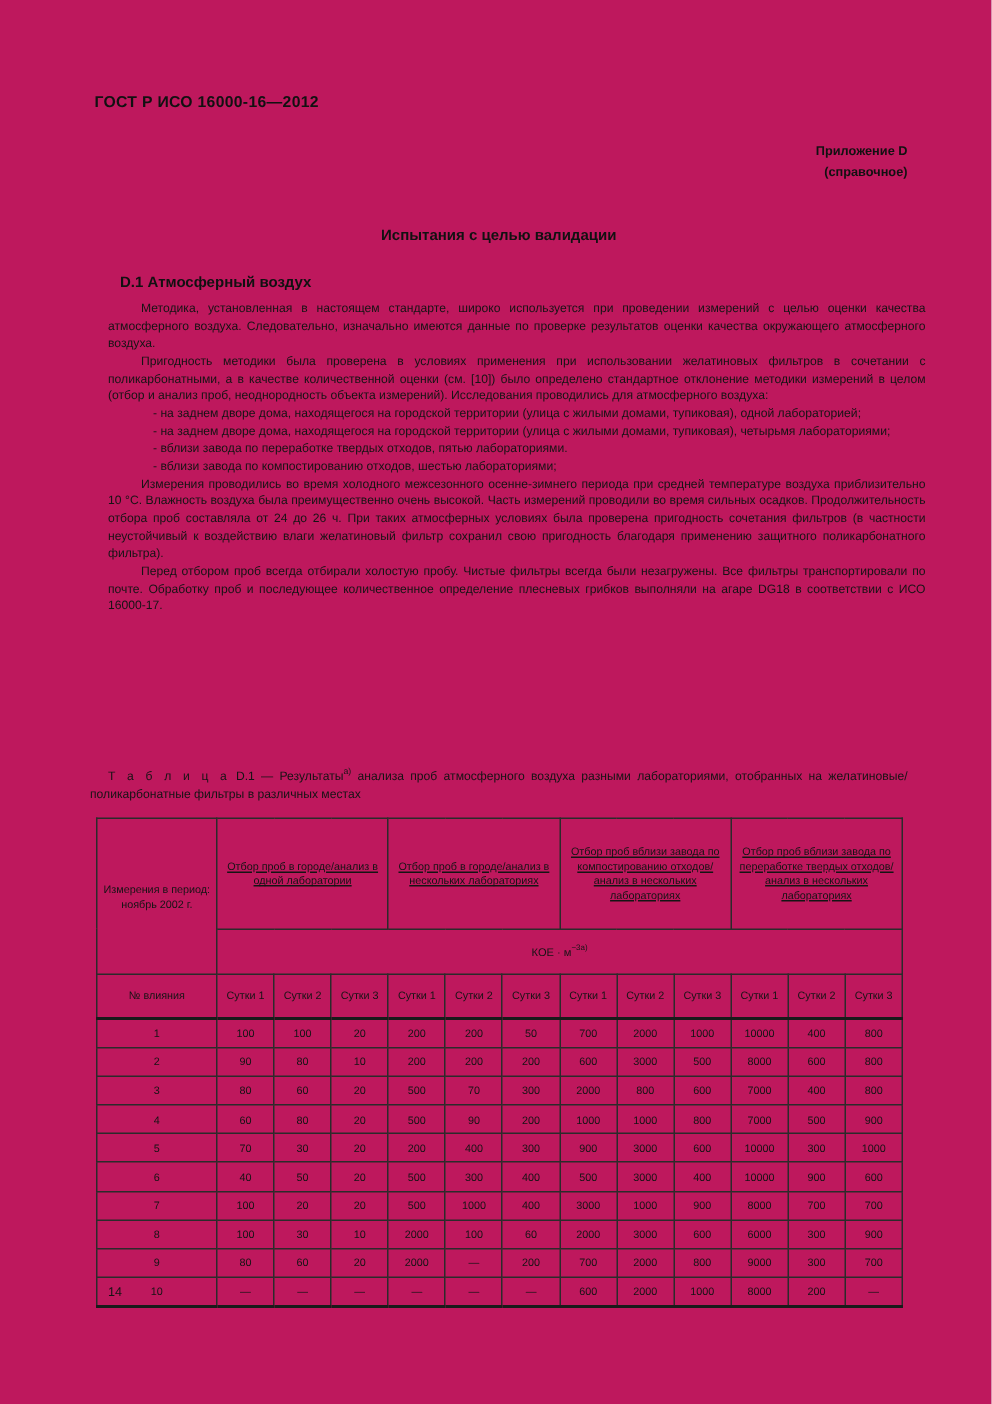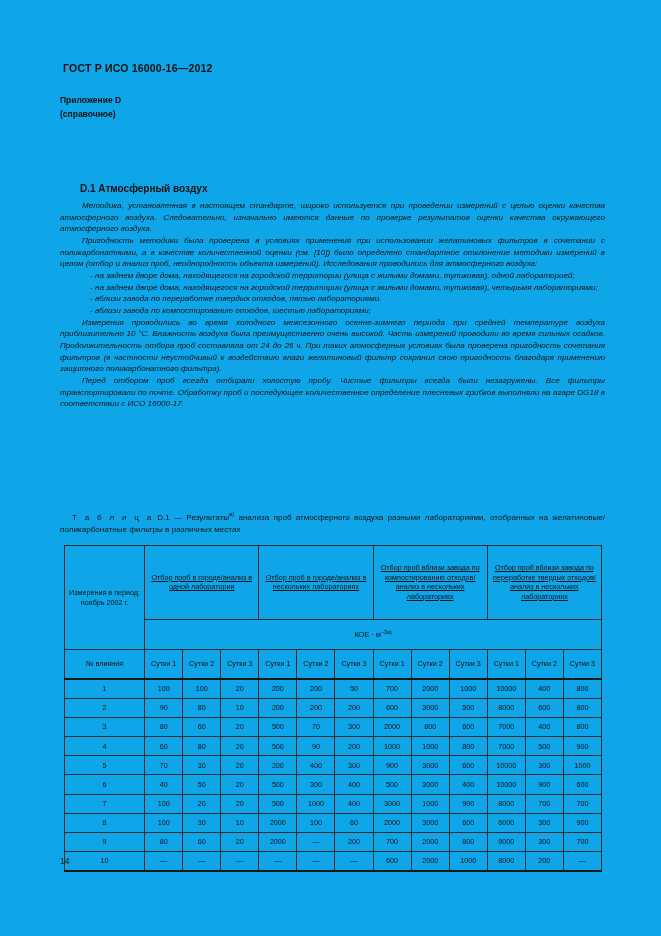--- a/index.html
+++ b/index.html
@@ -7,21 +7,21 @@
     padding: 0;
     background: #f2f2f2;
   }
   body {
     font-family: "Liberation Sans", sans-serif;
   }
   .page {
     position: relative;
     width: 661px;
     height: 936px;
-    background: #0ea5e9;
+    background: #be185d;
     box-sizing: border-box;
     overflow: hidden;
   }
   .page-inner {
     position: absolute;
     left: 60px;
     top: 0;
     width: 545px;
     height: 936px;
   }
@@ -32,21 +32,21 @@
     font-size: 10.5px;
     font-weight: bold;
     letter-spacing: 0.2px;
     color: #111;
   }
   .annex {
     position: absolute;
     left: 0;
     top: 93px;
     width: 545px;
-    text-align: left;
+    text-align: right;
     font-size: 8.5px;
     font-weight: bold;
     color: #111;
     line-height: 14px;
   }
   .annex .sub {
     display: block;
   }
   .doc-title {
     position: absolute;
@@ -61,28 +61,27 @@
   .sec-title {
     position: absolute;
     left: 20px;
     top: 183px;
     font-size: 10px;
     font-weight: bold;
     color: #111;
   }
   .body-text {
     position: absolute;
-    left: 0;
+    left: 12px;
     top: 200px;
     width: 545px;
     font-size: 8.1px;
     line-height: 11.65px;
     color: #141414;
     text-align: justify;
-    font-style: italic;
   }
   .body-text p {
     margin: 0;
     text-indent: 22px;
     text-align: justify;
     text-justify: inter-word;
   }
   .body-text p.dash {
     text-indent: 30px;
   }
@@ -145,39 +144,40 @@
     height: 18.1px;
   }
   tr.first-data td {
     border-top: 2px solid #1a1a1a;
   }
   tr.last-data td {
     border-bottom: 2px solid #1a1a1a;
   }
   .page-num {
     position: absolute;
-    left: 0;
+    left: 12px;
     top: 856px;
     font-size: 8.4px;
     color: #141414;
   }
 </style>
 </head>
 <body>
 
 <div class="page">
   <div class="page-inner">
 
     <div class="std-header">ГОСТ Р ИСО 16000-16—2012</div>
 
     <div class="annex">
       <span>Приложение D</span>
       <span class="sub">(справочное)</span>
     </div>
 
+    <div class="doc-title">Испытания с целью валидации</div>
 
     <div class="sec-title">D.1  Атмосферный воздух</div>
 
     <div class="body-text">
       <p>Методика, установленная в настоящем стандарте, широко используется при проведении измерений с целью оценки качества атмосферного воздуха. Следовательно, изначально имеются данные по проверке результатов оценки качества окружающего атмосферного воздуха.</p>
       <p>Пригодность методики была проверена в условиях применения при использовании желатиновых фильтров в сочетании с поликарбонатными, а в качестве количественной оценки (см. [10]) было определено стандартное отклонение методики измерений в целом (отбор и анализ проб, неоднородность объекта измерений). Исследования проводились для атмосферного воздуха:</p>
       <p class="dash">- на заднем дворе дома, находящегося на городской территории (улица с жилыми домами, тупиковая), одной лабораторией;</p>
       <p class="dash">- на заднем дворе дома, находящегося на городской территории (улица с жилыми домами, тупиковая), четырьмя лабораториями;</p>
       <p class="dash">- вблизи завода по переработке твердых отходов, пятью лабораториями.</p>
       <p class="dash">- вблизи завода по компостированию отходов, шестью лабораториями;</p>

